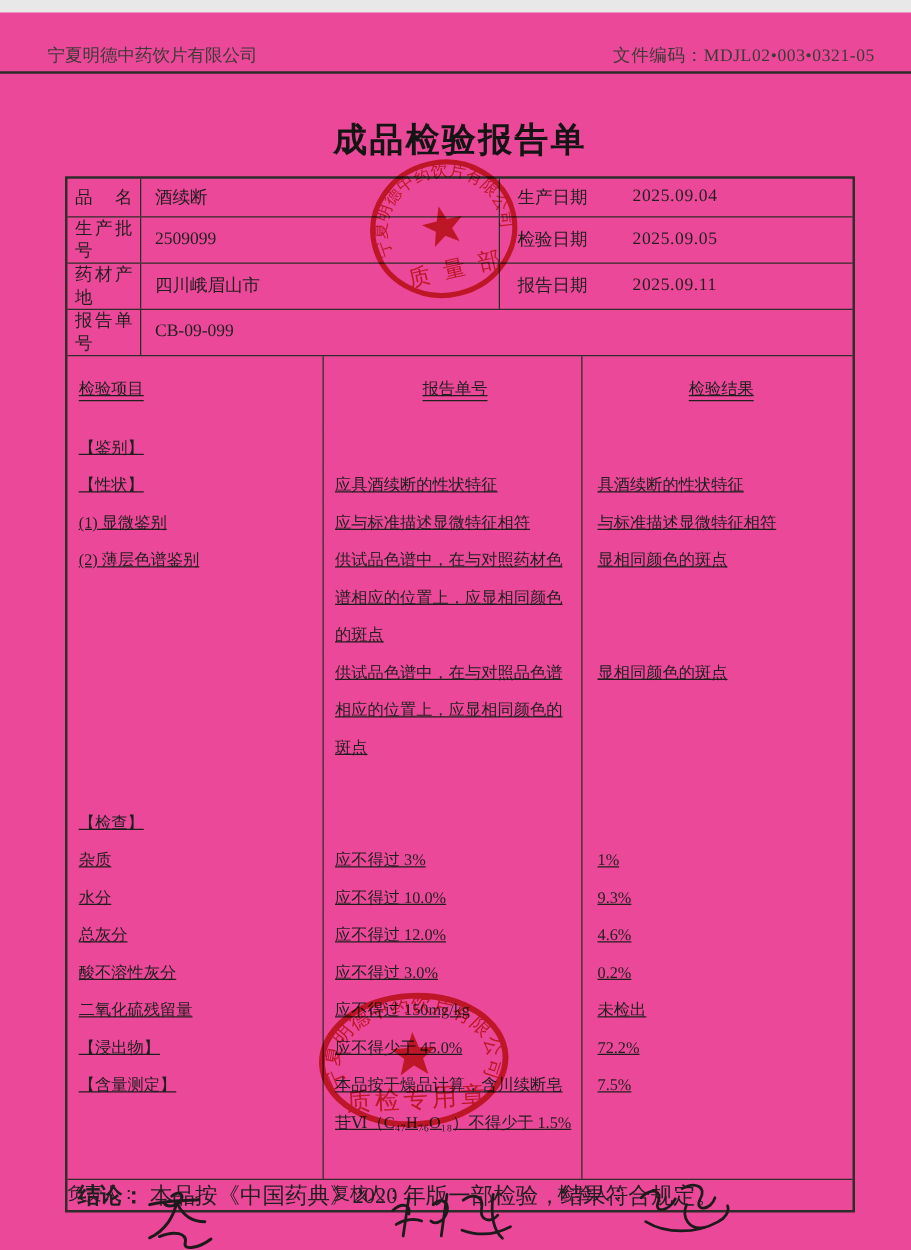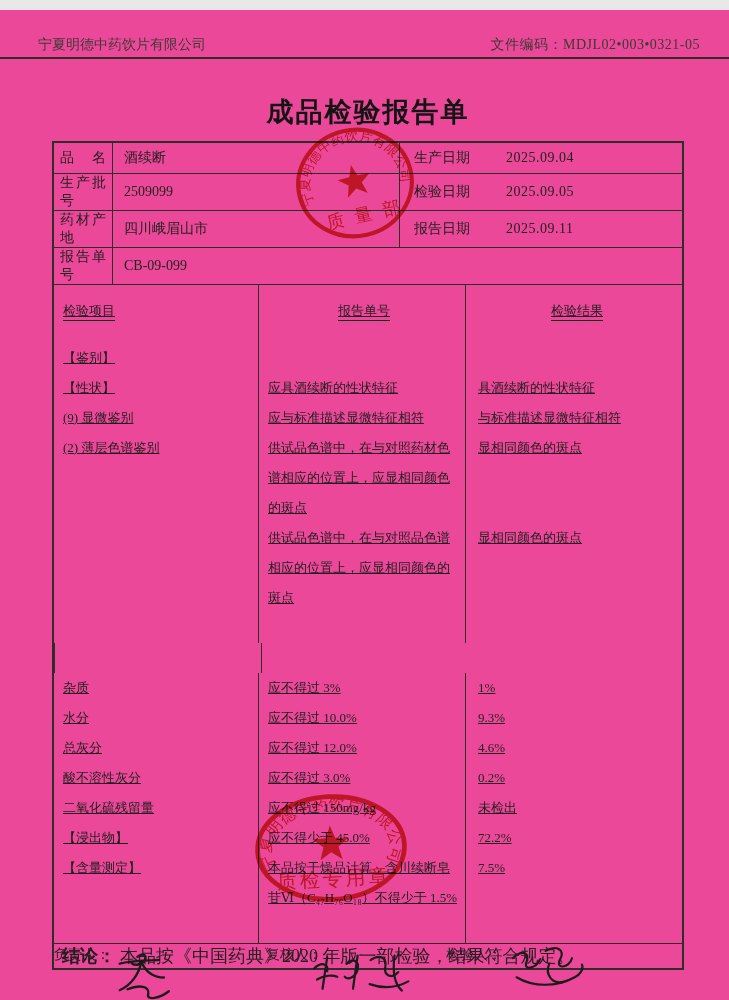--- a/index.html
+++ b/index.html
@@ -113,21 +113,21 @@
             <div class="c3"></div>
           </div>
 
           <div class="insp-row">
             <div class="c1">【性状】</div>
             <div class="c2">应具酒续断的性状特征</div>
             <div class="c3">具酒续断的性状特征</div>
           </div>
 
           <div class="insp-row">
-            <div class="c1">(9) 显微鉴别</div>
+            <div class="c1">(1) 显微鉴别</div>
             <div class="c2">应与标准描述显微特征相符</div>
             <div class="c3">与标准描述显微特征相符</div>
           </div>
 
           <div class="insp-row">
             <div class="c1">(2) 薄层色谱鉴别</div>
             <div class="c2">供试品色谱中，在与对照药材色谱相应的位置上，应显相同颜色的斑点</div>
             <div class="c3">显相同颜色的斑点</div>
           </div>
 
@@ -137,20 +137,21 @@
             <div class="c3">显相同颜色的斑点</div>
           </div>
 
           <div class="insp-row">
             <div class="c1"></div>
             <div class="c2"></div>
             <div class="c3"></div>
           </div>
 
           <div class="insp-row">
+            <div class="c1">【检查】</div>
             <div class="c2"></div>
             <div class="c3"></div>
           </div>
 
           <div class="insp-row">
             <div class="c1">杂质</div>
             <div class="c2">应不得过 3%</div>
             <div class="c3">1%</div>
           </div>
 

